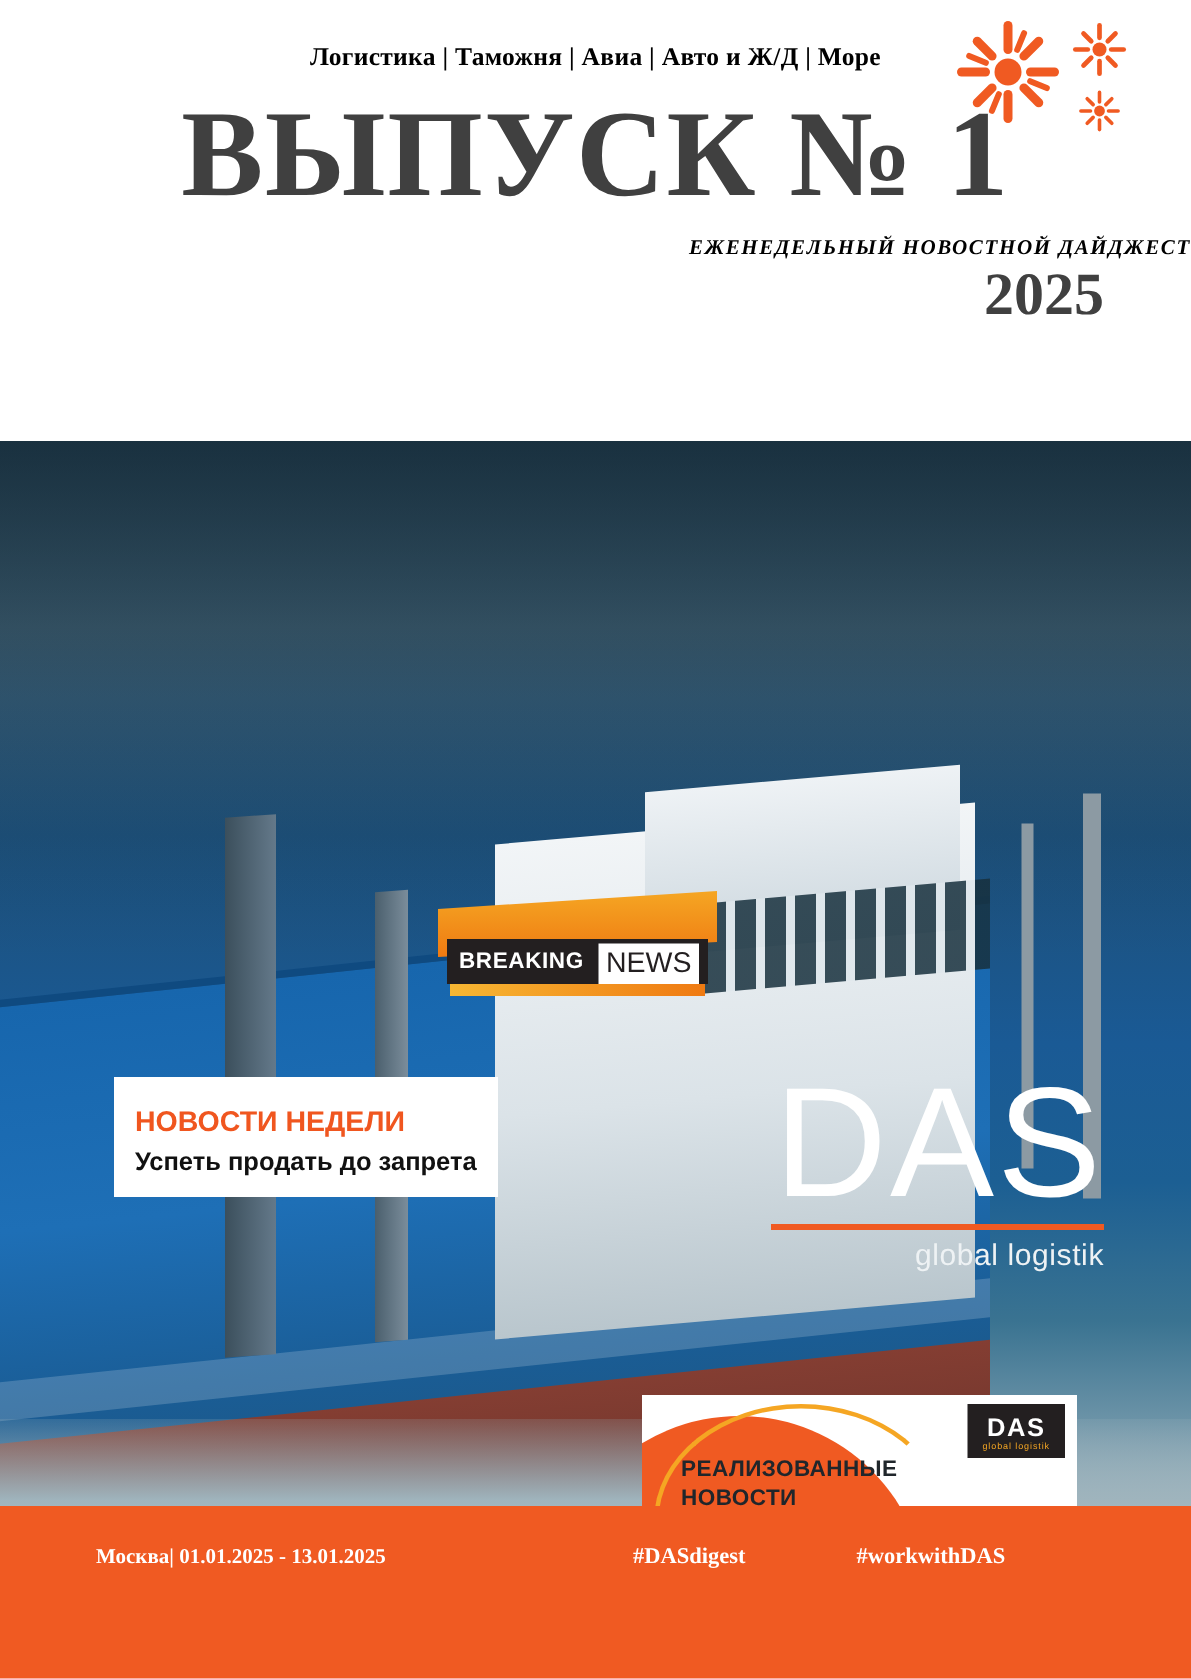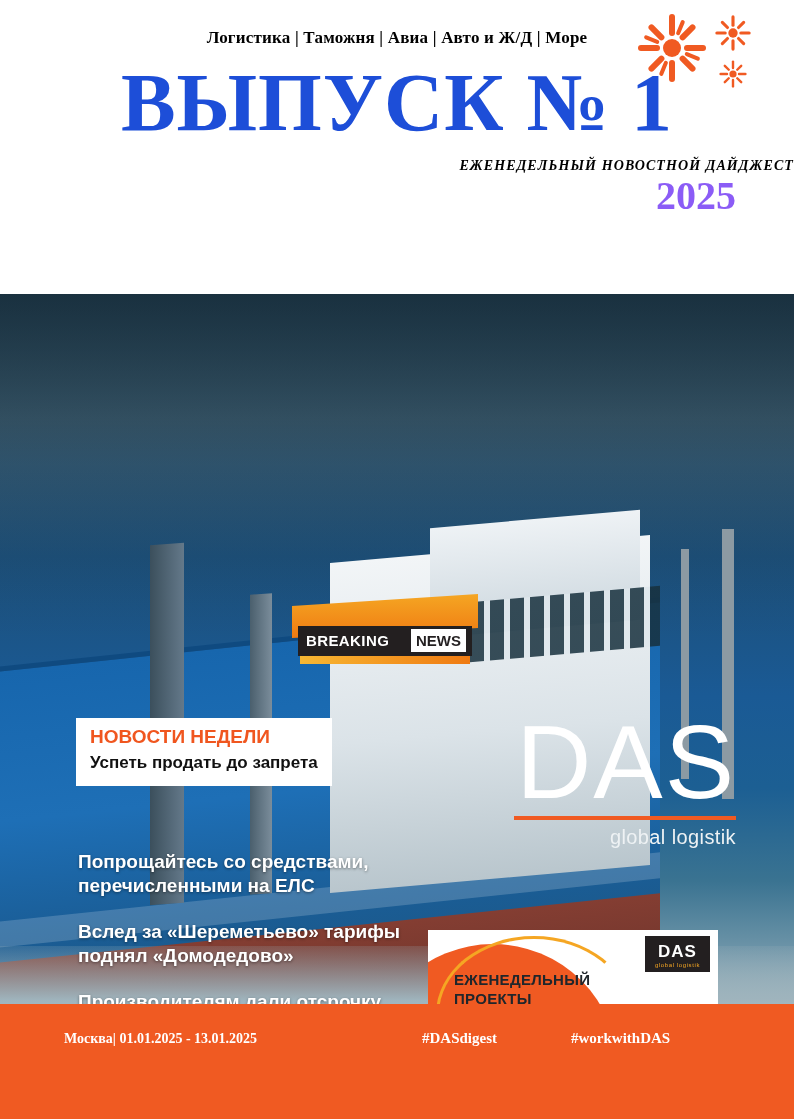--- a/index.html
+++ b/index.html
@@ -31,32 +31,32 @@
     color: #000000;
     padding-top: 28px;
     letter-spacing: .2px;
   }
   .masthead {
     text-align: center;
     font-family: "Liberation Serif", serif;
     font-weight: bold;
     font-size: 82px;
     line-height: 86px;
-    color: #1d4ed8;
+    color: #404040;
     margin-top: 12px;
     letter-spacing: 1px;
   }
   .year {
     position: absolute;
     right: 58px;
     top: 172px;
     font-family: "Liberation Serif", serif;
     font-weight: bold;
     font-size: 40px;
-    color: #8b5cf6;
+    color: #404040;
   }
   .subline {
     text-align: right;
     font-family: "Liberation Serif", serif;
     font-style: italic;
     font-weight: bold;
     font-size: 14px;
     letter-spacing: 1.1px;
     color: #000;
     margin-top: 12px;
@@ -200,21 +200,21 @@
     width: 174px; height: 30px;
     background: #231f20;
   }
   .breaking .bar .b1 {
     position: absolute; left: 8px; top: 6px;
     color: #ffffff; font-size: 15px; font-weight: bold; letter-spacing: .4px;
     font-family: "Liberation Sans", sans-serif;
   }
   .breaking .bar .b2 {
     position: absolute; right: 6px; top: 3px;
-    background: #ffffff; color: #231f20; font-size: 15px; font-weight: bold;
+    background: #ffffff; color: #231f20; font-size: 19px; font-weight: normal;
     padding: 3px 5px;
     font-family: "Liberation Sans", sans-serif;
   }
   .breaking .under {
     position: absolute;
     left: 8px; top: 62px; width: 170px; height: 8px;
     background: linear-gradient(90deg,#f7b733,#ef7a12);
   }
 
   
@@ -245,21 +245,21 @@
     letter-spacing: .4px;
   }
 
   
   .news-week {
     position: absolute;
     left: 76px;
     top: 424px;
     width: 256px;
     background: #ffffff;
-    padding: 8px 14px 12px 14px;
+    padding: 20px 14px 12px 14px;
     box-sizing: border-box;
   }
   .news-week .nw-title {
     color: #f0561f;
     font-size: 19px;
     font-weight: bold;
     margin-bottom: 3px;
   }
   .news-week .nw-text {
     color: #111111;
@@ -464,31 +464,25 @@
     <div class="das-text">DAS</div>
     <div class="das-rule"></div>
     <div class="das-sub">global logistik</div>
   </div>
 
   <div class="news-week">
     <div class="nw-title">НОВОСТИ НЕДЕЛИ</div>
     <div class="nw-text">Успеть продать до запрета</div>
   </div>
 
-  <div class="headlines">
-    <div class="hl">Попрощайтесь со средствами, перечисленными на ЕЛС</div>
-    <div class="hl">Вслед за «Шереметьево» тарифы поднял «Домодедово»</div>
-    <div class="hl">Производителям дали отсрочку по уплате утиля</div>
-    <div class="hl small">«Федот рекорд, да не тот»</div>
-  </div>
 
   <div class="projects">
     <div class="pj-orange"></div>
     <div class="pj-arc"></div>
-    <div class="pj-title">ЕЖЕНЕДЕЛЬНЫЙ ПРОЕКТЫ</div>
+    <div class="pj-title">РЕАЛИЗОВАННЫЕ НОВОСТИ</div>
     <div class="pj-logo">
       <div class="l1">DAS</div>
       <div class="l2">global logistik</div>
     </div>
     <div class="thumb t1"></div>
     <div class="thumb t2"></div>
 
   </div>
 
 </div>

